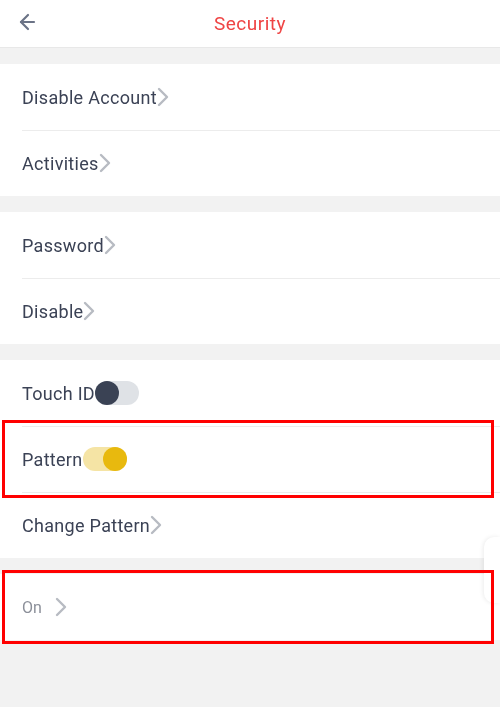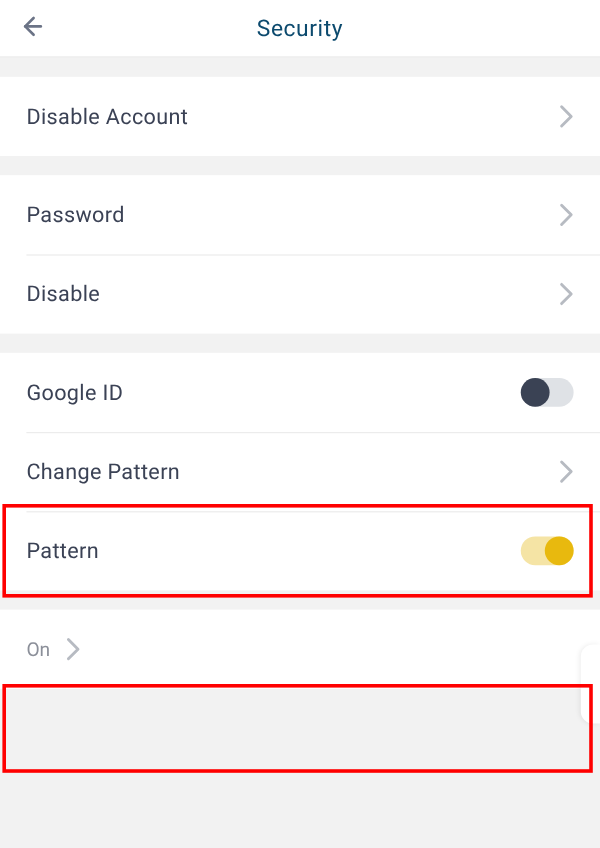--- a/index.html
+++ b/index.html
@@ -25,33 +25,32 @@
     left: 14px;
     top: 0;
     height: 48px;
     display: flex;
     align-items: center;
     cursor: pointer;
   }
   .header-title {
     font-size: 19px;
     letter-spacing: 0.5px;
-    color: #0c4a6e;
+    color: #ef4444;
     font-weight: 400;
   }
   .group {
     background: #ffffff;
     margin-top: 16px;
   }
   .group:first-of-type { margin-top: 12px; }
   .row {
     height: 66px;
     display: flex;
     align-items: center;
-    justify-content: space-between;
     padding: 0 22px 0 22px;
     position: relative;
     cursor: pointer;
   }
   .row + .row::before {
     content: "";
     position: absolute;
     left: 22px;
     right: 0;
     top: 0;
@@ -142,20 +141,30 @@
   <div class="row">
     <span class="row-label">Disable Account</span>
     <span class="row-right">
       <span class="chevron">
         <svg width="12" height="20" viewBox="0 0 12 20">
             <path d="M2 2 L10 10 L2 18" stroke="#b7bbc2" stroke-width="2.4" fill="none" stroke-linecap="round" stroke-linejoin="round"></path>
           </svg>
       </span>
     </span>
   </div>
+  <div class="row">
+    <span class="row-label">Activities</span>
+    <span class="row-right">
+      <span class="chevron">
+        <svg width="12" height="20" viewBox="0 0 12 20">
+            <path d="M2 2 L10 10 L2 18" stroke="#b7bbc2" stroke-width="2.4" fill="none" stroke-linecap="round" stroke-linejoin="round"></path>
+          </svg>
+      </span>
+    </span>
+  </div>
 </div>
 
 <div class="group">
   <div class="row">
     <span class="row-label">Password</span>
     <span class="row-right">
       <span class="chevron">
         <svg width="12" height="20" viewBox="0 0 12 20">
             <path d="M2 2 L10 10 L2 18" stroke="#b7bbc2" stroke-width="2.4" fill="none" stroke-linecap="round" stroke-linejoin="round"></path>
           </svg>
@@ -169,45 +178,45 @@
         <svg width="12" height="20" viewBox="0 0 12 20">
             <path d="M2 2 L10 10 L2 18" stroke="#b7bbc2" stroke-width="2.4" fill="none" stroke-linecap="round" stroke-linejoin="round"></path>
           </svg>
       </span>
     </span>
   </div>
 </div>
 
 <div class="group">
   <div class="row">
-    <span class="row-label">Google ID</span>
+    <span class="row-label">Touch ID</span>
     <span class="row-right">
       <span class="toggle off">
           <span class="knob"></span>
         </span>
     </span>
   </div>
-  <div class="row">
-    <span class="row-label">Change Pattern</span>
-    <span class="row-right">
-      <span class="chevron">
-        <svg width="12" height="20" viewBox="0 0 12 20">
-            <path d="M2 2 L10 10 L2 18" stroke="#b7bbc2" stroke-width="2.4" fill="none" stroke-linecap="round" stroke-linejoin="round"></path>
-          </svg>
-      </span>
-    </span>
-  </div>
   <div class="row" id="row-pattern">
     <span class="row-label">Pattern</span>
     <span class="row-right">
       <span class="toggle on">
           <span class="knob"></span>
         </span>
     </span>
   </div>
+  <div class="row">
+    <span class="row-label">Change Pattern</span>
+    <span class="row-right">
+      <span class="chevron">
+        <svg width="12" height="20" viewBox="0 0 12 20">
+            <path d="M2 2 L10 10 L2 18" stroke="#b7bbc2" stroke-width="2.4" fill="none" stroke-linecap="round" stroke-linejoin="round"></path>
+          </svg>
+      </span>
+    </span>
+  </div>
 </div>
 
 <div class="group">
   <div class="row" id="row-google-auth">
     <span class="row-right">
       <span class="row-value">On</span>
       <span class="chevron">
         <svg width="12" height="20" viewBox="0 0 12 20">
             <path d="M2 2 L10 10 L2 18" stroke="#b7bbc2" stroke-width="2.4" fill="none" stroke-linecap="round" stroke-linejoin="round"></path>
           </svg>

